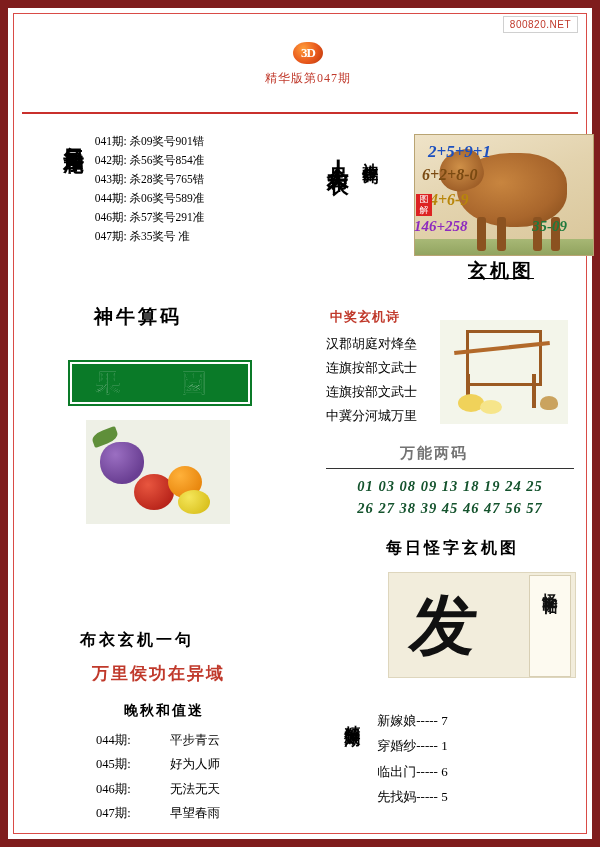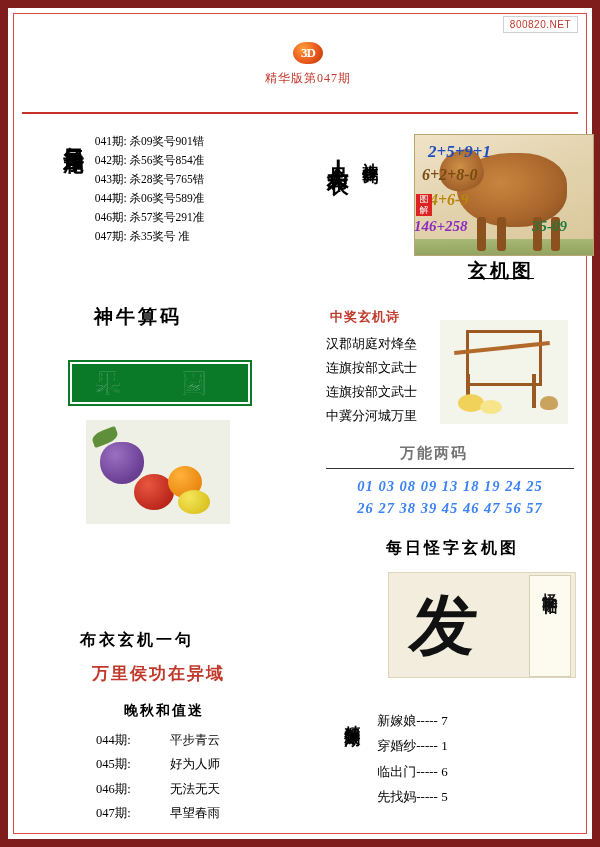--- a/index.html
+++ b/index.html
@@ -334,21 +334,21 @@
   }
   .wn-row {
     position: absolute;
     left: 318px;
     width: 248px;
     font-family: "Liberation Serif", serif;
     font-style: italic;
     font-weight: bold;
     font-size: 14.5px;
     letter-spacing: 1px;
-    color: #3b82f6;
+    color: #14532d;
     text-align: center;
     white-space: nowrap;
   }
   .wn-row.r1 { top: 470px; }
   .wn-row.r2 { top: 492px; }
 
   
   .gz-title {
     position: absolute;
     left: 378px; top: 524px;

